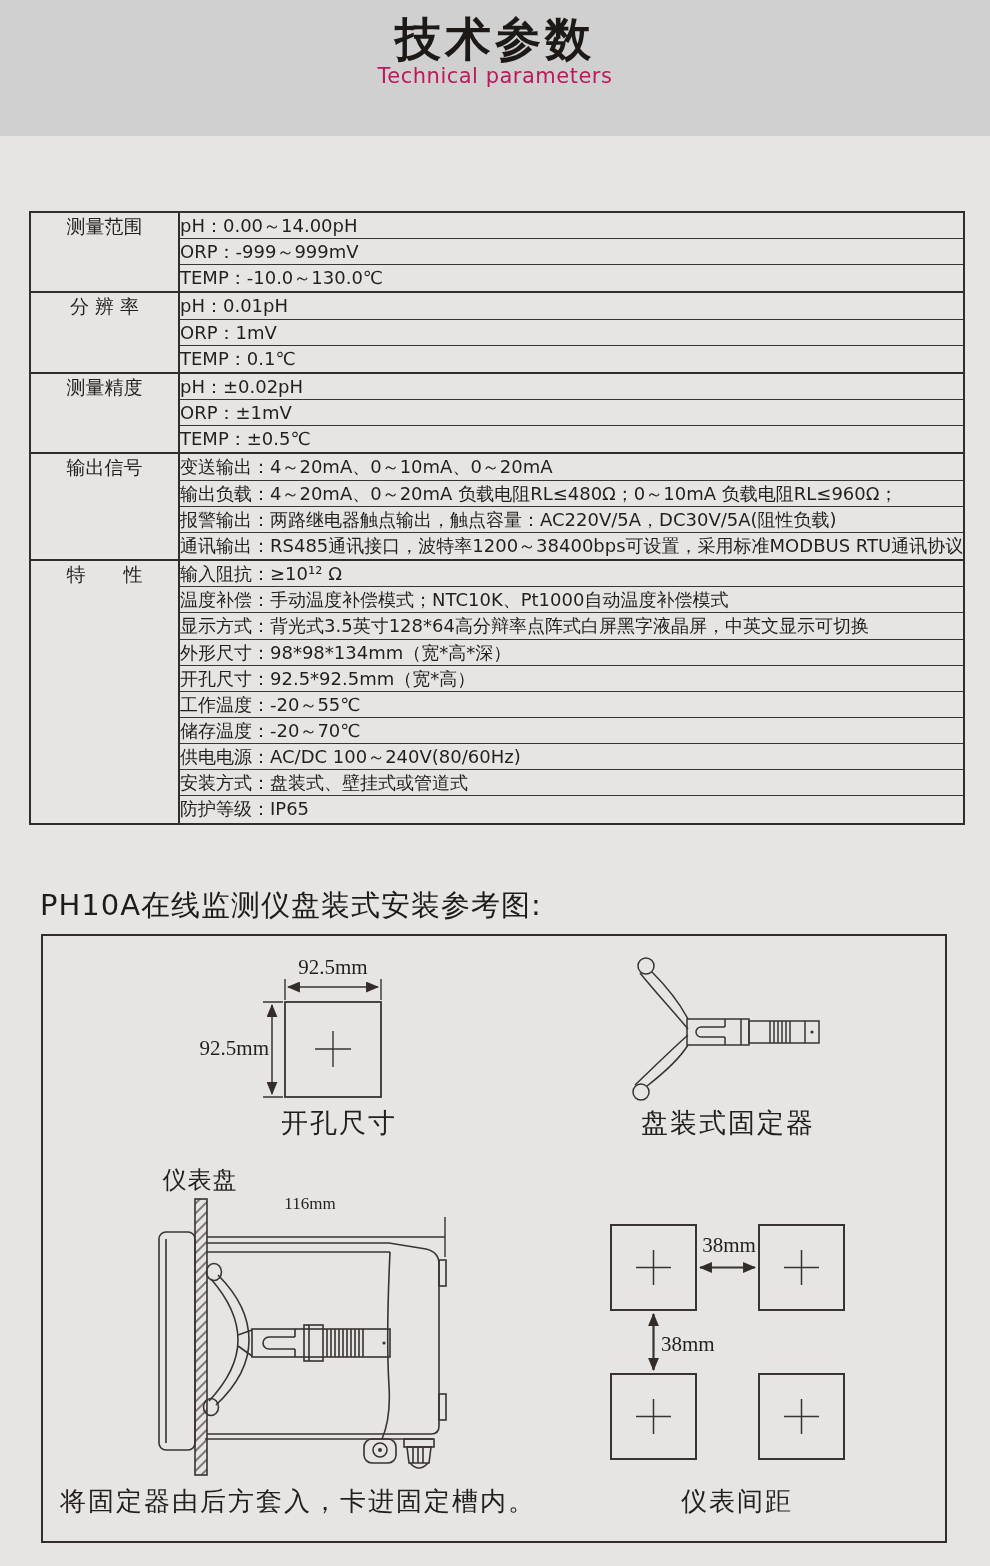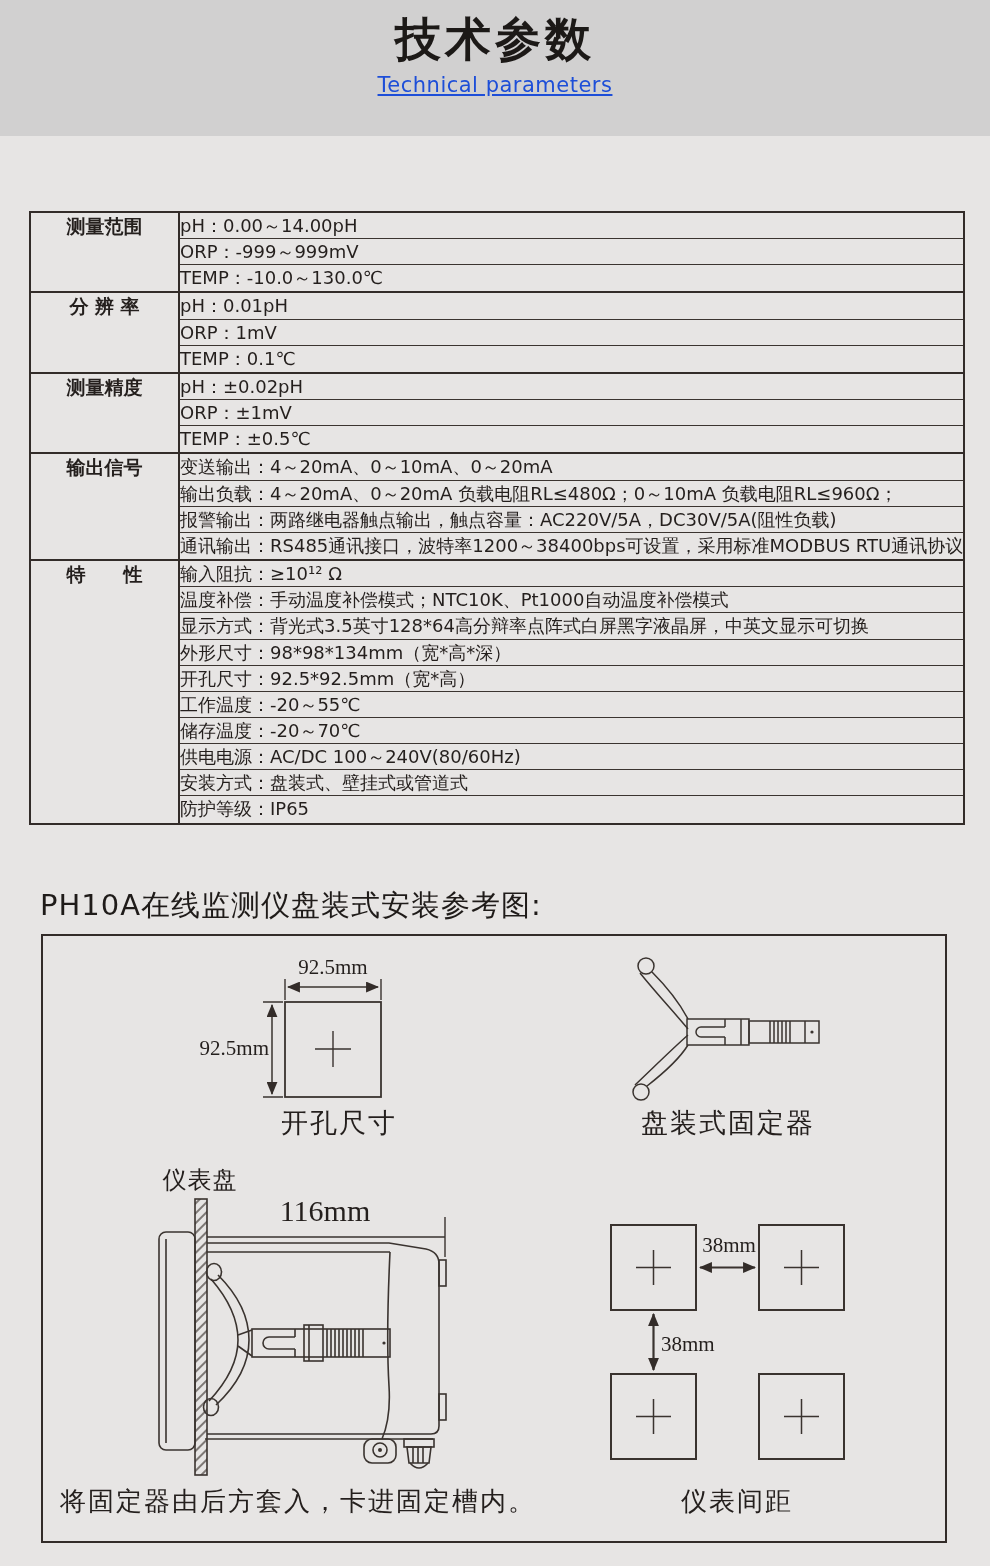--- a/index.html
+++ b/index.html
@@ -7,32 +7,32 @@
     width:990px;height:1566px;position:relative;overflow:hidden;
     background:#e7e5e4;color:#241f1d;
     font-family:"DejaVu Sans","Liberation Sans",sans-serif;
   }
   
   .band{
     position:absolute;left:0;top:0;width:990px;height:136px;
     background:#d1d0d0;box-sizing:border-box;padding-top:16px;text-align:center;
   }
   .band .title{font-size:46px;font-weight:bold;letter-spacing:4px;line-height:1;color:#1c1917;}
-  .band .subtitle{font-size:21px;color:#1d4ed8;margin-top:11px;letter-spacing:.5px;text-decoration:underline;}
+  .band .subtitle{font-size:21px;color:#be185d;margin-top:2px;letter-spacing:.5px;}
   
   .spec{
     position:absolute;left:29px;top:211px;width:936px;box-sizing:border-box;
     border:2px solid #332c29;background:transparent;
   }
   .group{display:flex;border-bottom:2px solid #332c29;}
   .group:last-child{border-bottom:none;}
   .glabel{
     flex:none;width:147px;border-right:2px solid #332c29;
     text-align:center;font-size:19px;line-height:26.17px;white-space:pre;
-    font-weight:700;
+    font-weight:400;
   }
   .rows{flex:1;min-width:0;}
   .row{
     height:26.17px;line-height:25.3px;border-bottom:1.7px solid #3b3430;
     box-sizing:border-box;font-size:18px;white-space:nowrap;
     font-weight:500;
   }
   .row:last-child{border-bottom:none;}
   
   .section-title{
@@ -192,19 +192,19 @@
     </g>
   </svg>
 
   <div class="dimlabel cx" style="left:290px;top:19px">92.5mm</div>
   <div class="dimlabel" style="left:226px;top:100px;transform:translateX(-100%)">92.5mm</div>
   <div class="caption cx" style="left:296px;top:169px;font-size:27px">开孔尺寸</div>
 
   <div class="caption cx" style="left:685px;top:169px;font-size:27px">盘装式固定器</div>
 
   <div class="caption cx" style="left:157px;top:228px;font-size:24px;letter-spacing:1px">仪表盘</div>
-  <div class="dimlabel cx" style="left:282px;top:258px;font-size:30px">116mm</div>
+  <div class="dimlabel cx" style="left:267px;top:258px;font-size:17px">116mm</div>
   <div class="caption cx" style="left:255px;top:548px">将固定器由后方套入，卡进固定槽内。</div>
 
   <div class="dimlabel cx" style="left:686px;top:297px">38mm</div>
   <div class="dimlabel" style="left:618px;top:396px">38mm</div>
   <div class="caption cx" style="left:694px;top:548px">仪表间距</div>
 </div>
 
 </body></html>

